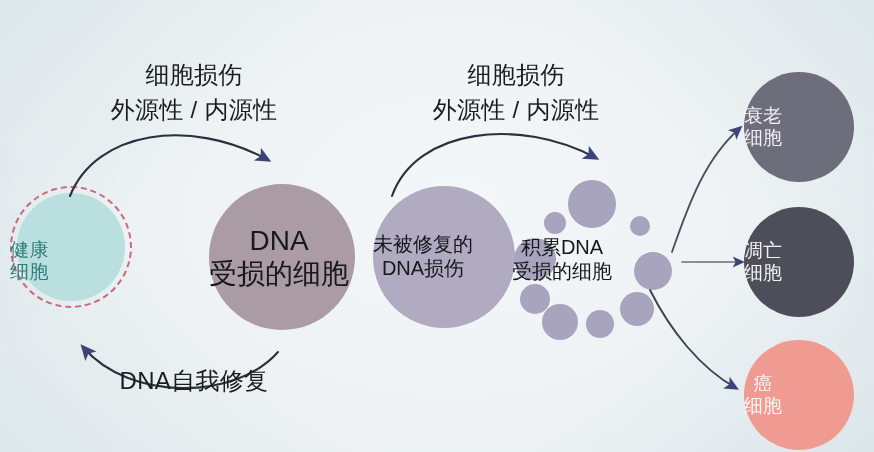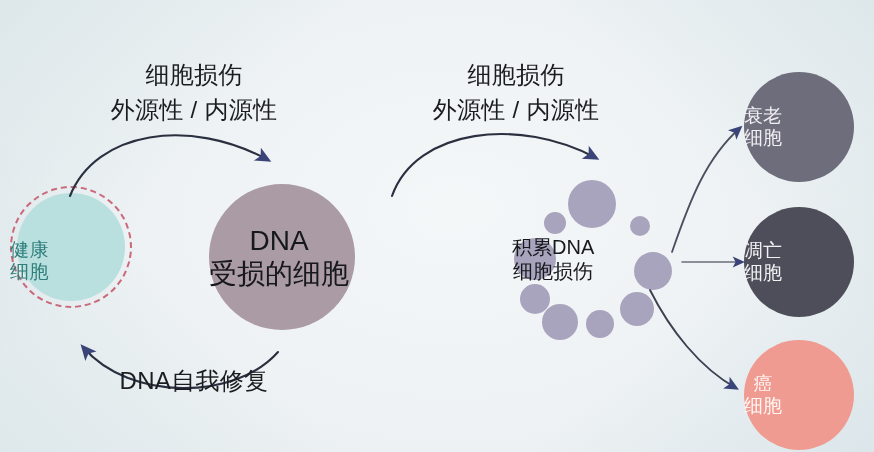--- a/index.html
+++ b/index.html
@@ -129,33 +129,38 @@
     <span class="cell-label">健康
 细胞</span>
   </div>
 
   <div class="cell" id="cell-dnadamaged">
     <div class="disc"></div>
     <span class="cell-label">DNA
 受损的细胞</span>
   </div>
 
+  <div class="cell" id="cell-unrepaired">
+    <div class="disc"></div>
+    <span class="cell-label">未被修复的
+DNA损伤</span>
+  </div>
 
   <div class="cell" id="cell-accumulated">
     <div class="dot" style="left:56px;  top:4px;   width:48px; height:48px;"></div>
     <div class="dot" style="left:32px;  top:36px;  width:22px; height:22px;"></div>
     <div class="dot" style="left:2px;   top:62px;  width:42px; height:42px;"></div>
     <div class="dot" style="left:8px;   top:108px; width:30px; height:30px;"></div>
     <div class="dot" style="left:30px;  top:128px; width:36px; height:36px;"></div>
     <div class="dot" style="left:74px;  top:134px; width:28px; height:28px;"></div>
     <div class="dot" style="left:108px; top:116px; width:34px; height:34px;"></div>
     <div class="dot" style="left:122px; top:76px;  width:38px; height:38px;"></div>
     <div class="dot" style="left:118px; top:40px;  width:20px; height:20px;"></div>
     <span class="cell-label">积累DNA
-细胞损伤</span>
+受损的细胞</span>
   </div>
 
   <div class="cell" id="cell-senescent">
     <div class="disc"></div>
     <span class="cell-label">衰老
 细胞</span>
   </div>
 
   <div class="cell" id="cell-apoptotic">
     <div class="disc"></div>

